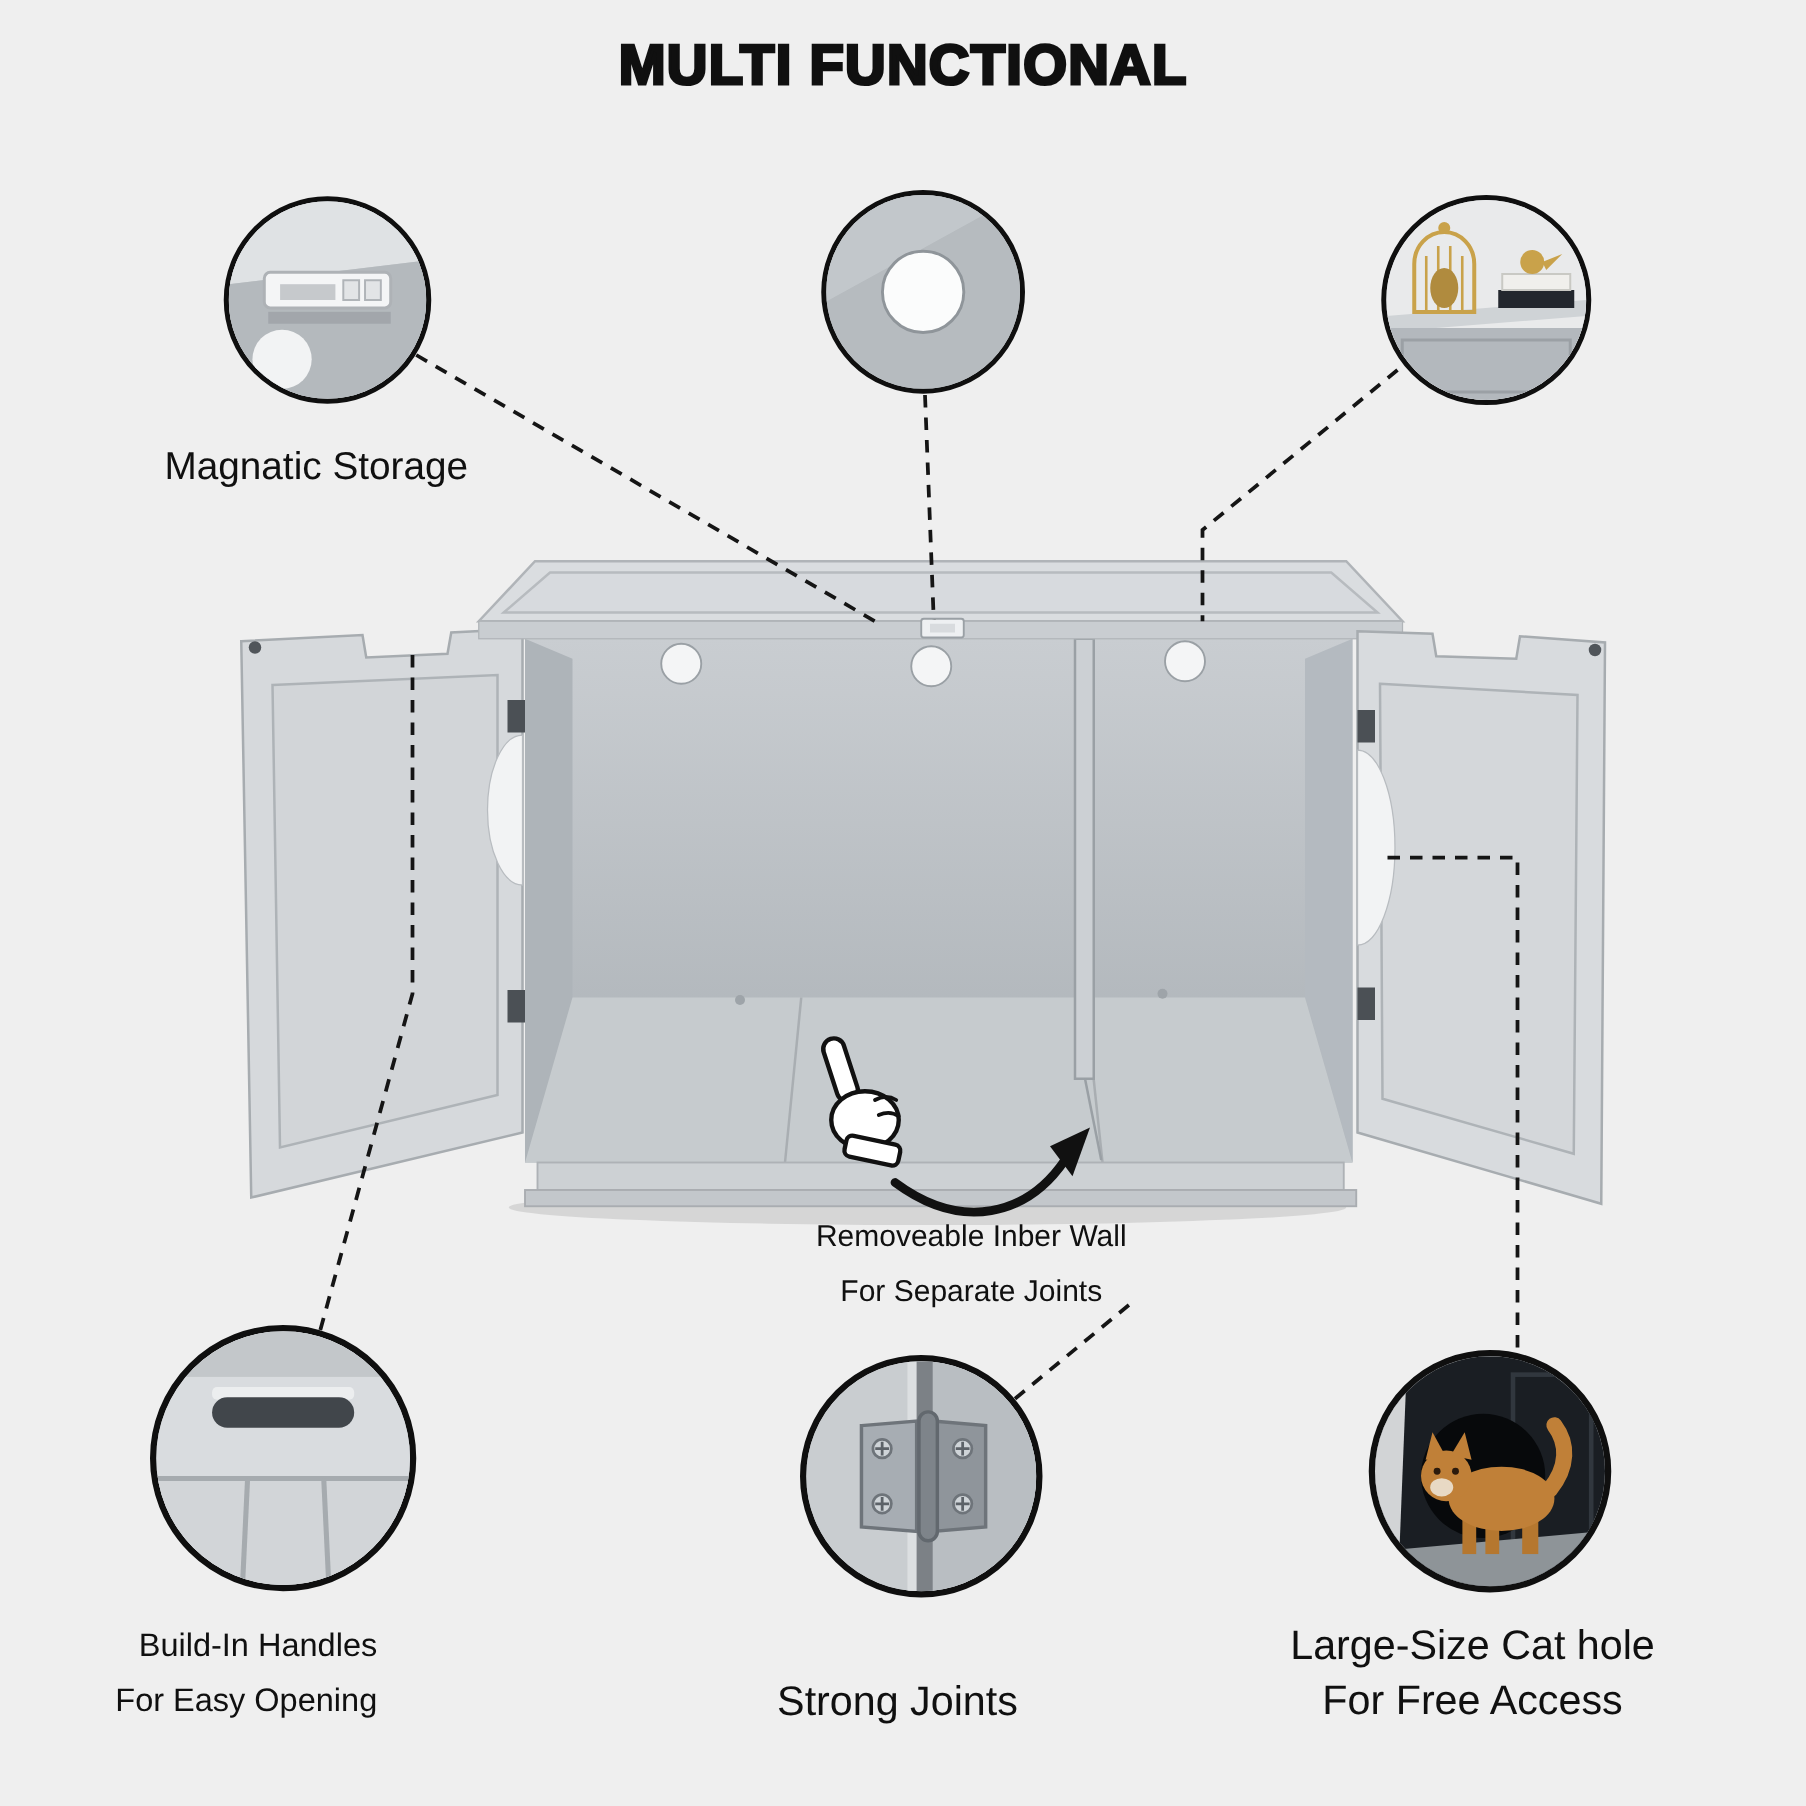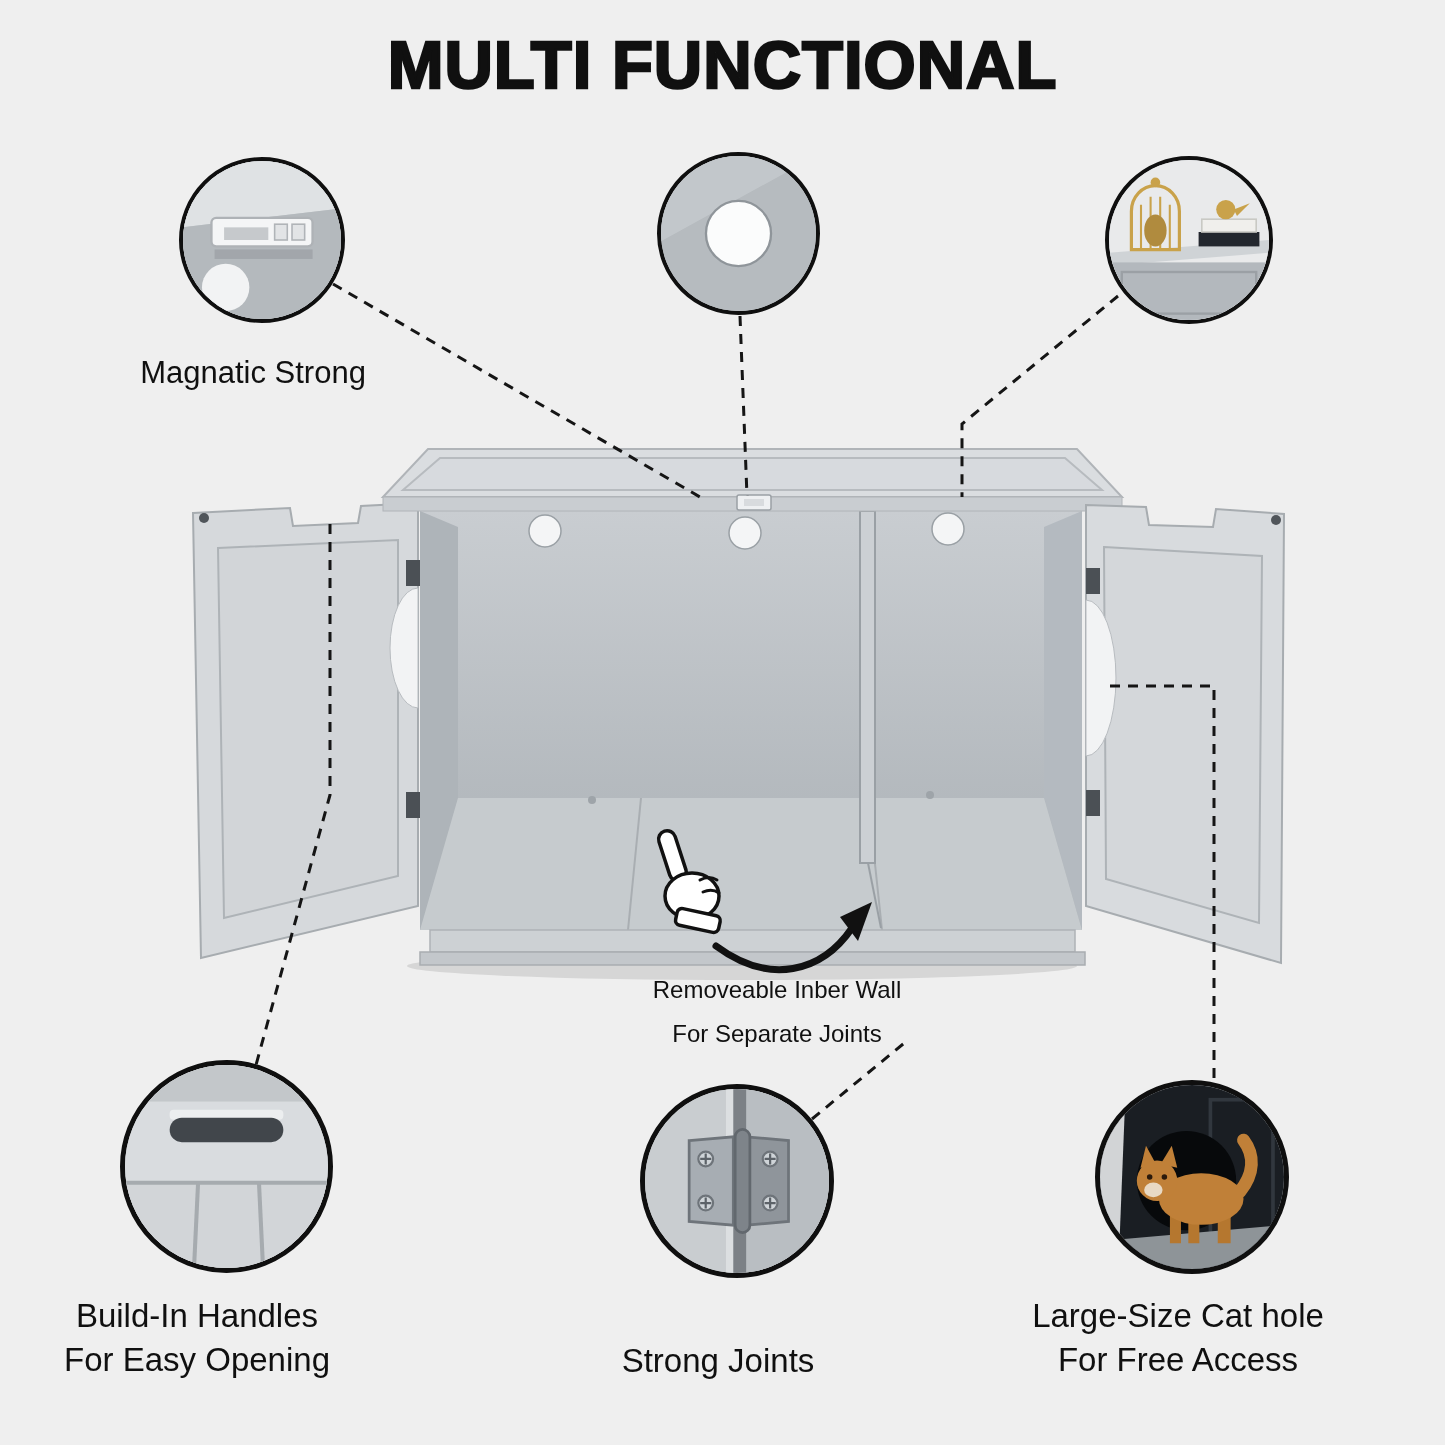--- a/index.html
+++ b/index.html
@@ -5,21 +5,21 @@
   :root{
     --background:#efefef;
     --text:#101010;
   }
   html,body{margin:0;padding:0;}
   body{background:var(--background);font-family:"Liberation Sans",sans-serif;}
   .stage{position:relative;width:1445px;height:1445px;background:var(--background);overflow:hidden;}
 
   .title{
     position:absolute;left:50%;top:26px;transform:translateX(-50%);
-    font-size:67px;font-weight:bold;letter-spacing:1px;color:var(--text);
+    font-size:45px;font-weight:bold;letter-spacing:1px;color:var(--text);
     -webkit-text-stroke:2.5px var(--text);white-space:nowrap;
   }
 
   .scene{position:absolute;left:0;top:0;width:1445px;height:1445px;}
 
   .callout{
     position:absolute;border-radius:50%;border:4px solid #0f0f0f;
     overflow:hidden;box-sizing:border-box;background:#cfd3d6;
   }
   .callout svg{display:block;width:100%;height:100%;}
@@ -32,21 +32,21 @@
 
   .lbl{
     position:absolute;transform:translateX(-50%);text-align:center;
     font-size:31px;line-height:41px;color:var(--text);white-space:nowrap;
   }
   .lbl .line{display:block;}
   #lbl-magnetic{left:253px;top:352px;}
   #lbl-ventilation{left:737px;top:353px;}
   #lbl-countertop{left:1196px;top:333px;font-size:32px;}
   #note-center{left:777px;top:968px;font-size:24px;line-height:44px;}
-  #lbl-handles{left:197px;top:1294px;font-size:33px;line-height:44px;}
+  #lbl-handles{left:197px;top:1294px;font-size:26px;line-height:44px;text-align:right;}
   #lbl-joints{left:718px;top:1340px;font-size:33px;}
   #lbl-cathole{left:1178px;top:1294px;font-size:33px;line-height:44px;}
 </style>
 </head>
 <body>
 
 <div class="stage">
 
   <div class="title">MULTI FUNCTIONAL</div>
 
@@ -240,21 +240,21 @@
         <polygon points="33,43 39,33 42,45" fill="#c08038"></polygon>
         <circle cx="31" cy="52" r="11" fill="#c08038"></circle>
         <ellipse cx="29" cy="57" rx="5" ry="4" fill="#e8d9c4"></ellipse>
         <circle cx="27" cy="50" r="1.5" fill="#2b1a0c"></circle>
         <circle cx="35" cy="50" r="1.5" fill="#2b1a0c"></circle>
       </g>
     </svg>
   </div>
 
   <div class="lbl" id="lbl-magnetic">
-    <span class="line">Magnatic Strong</span>
+    <span class="line">Magnatic Storage</span>
   </div>
 
 
   <div class="lbl" id="lbl-countertop">
   </div>
 
   <div class="lbl" id="note-center">
     <span class="line">Removeable Inber Wall</span>
     <span class="line">For Separate Joints</span>
   </div>

